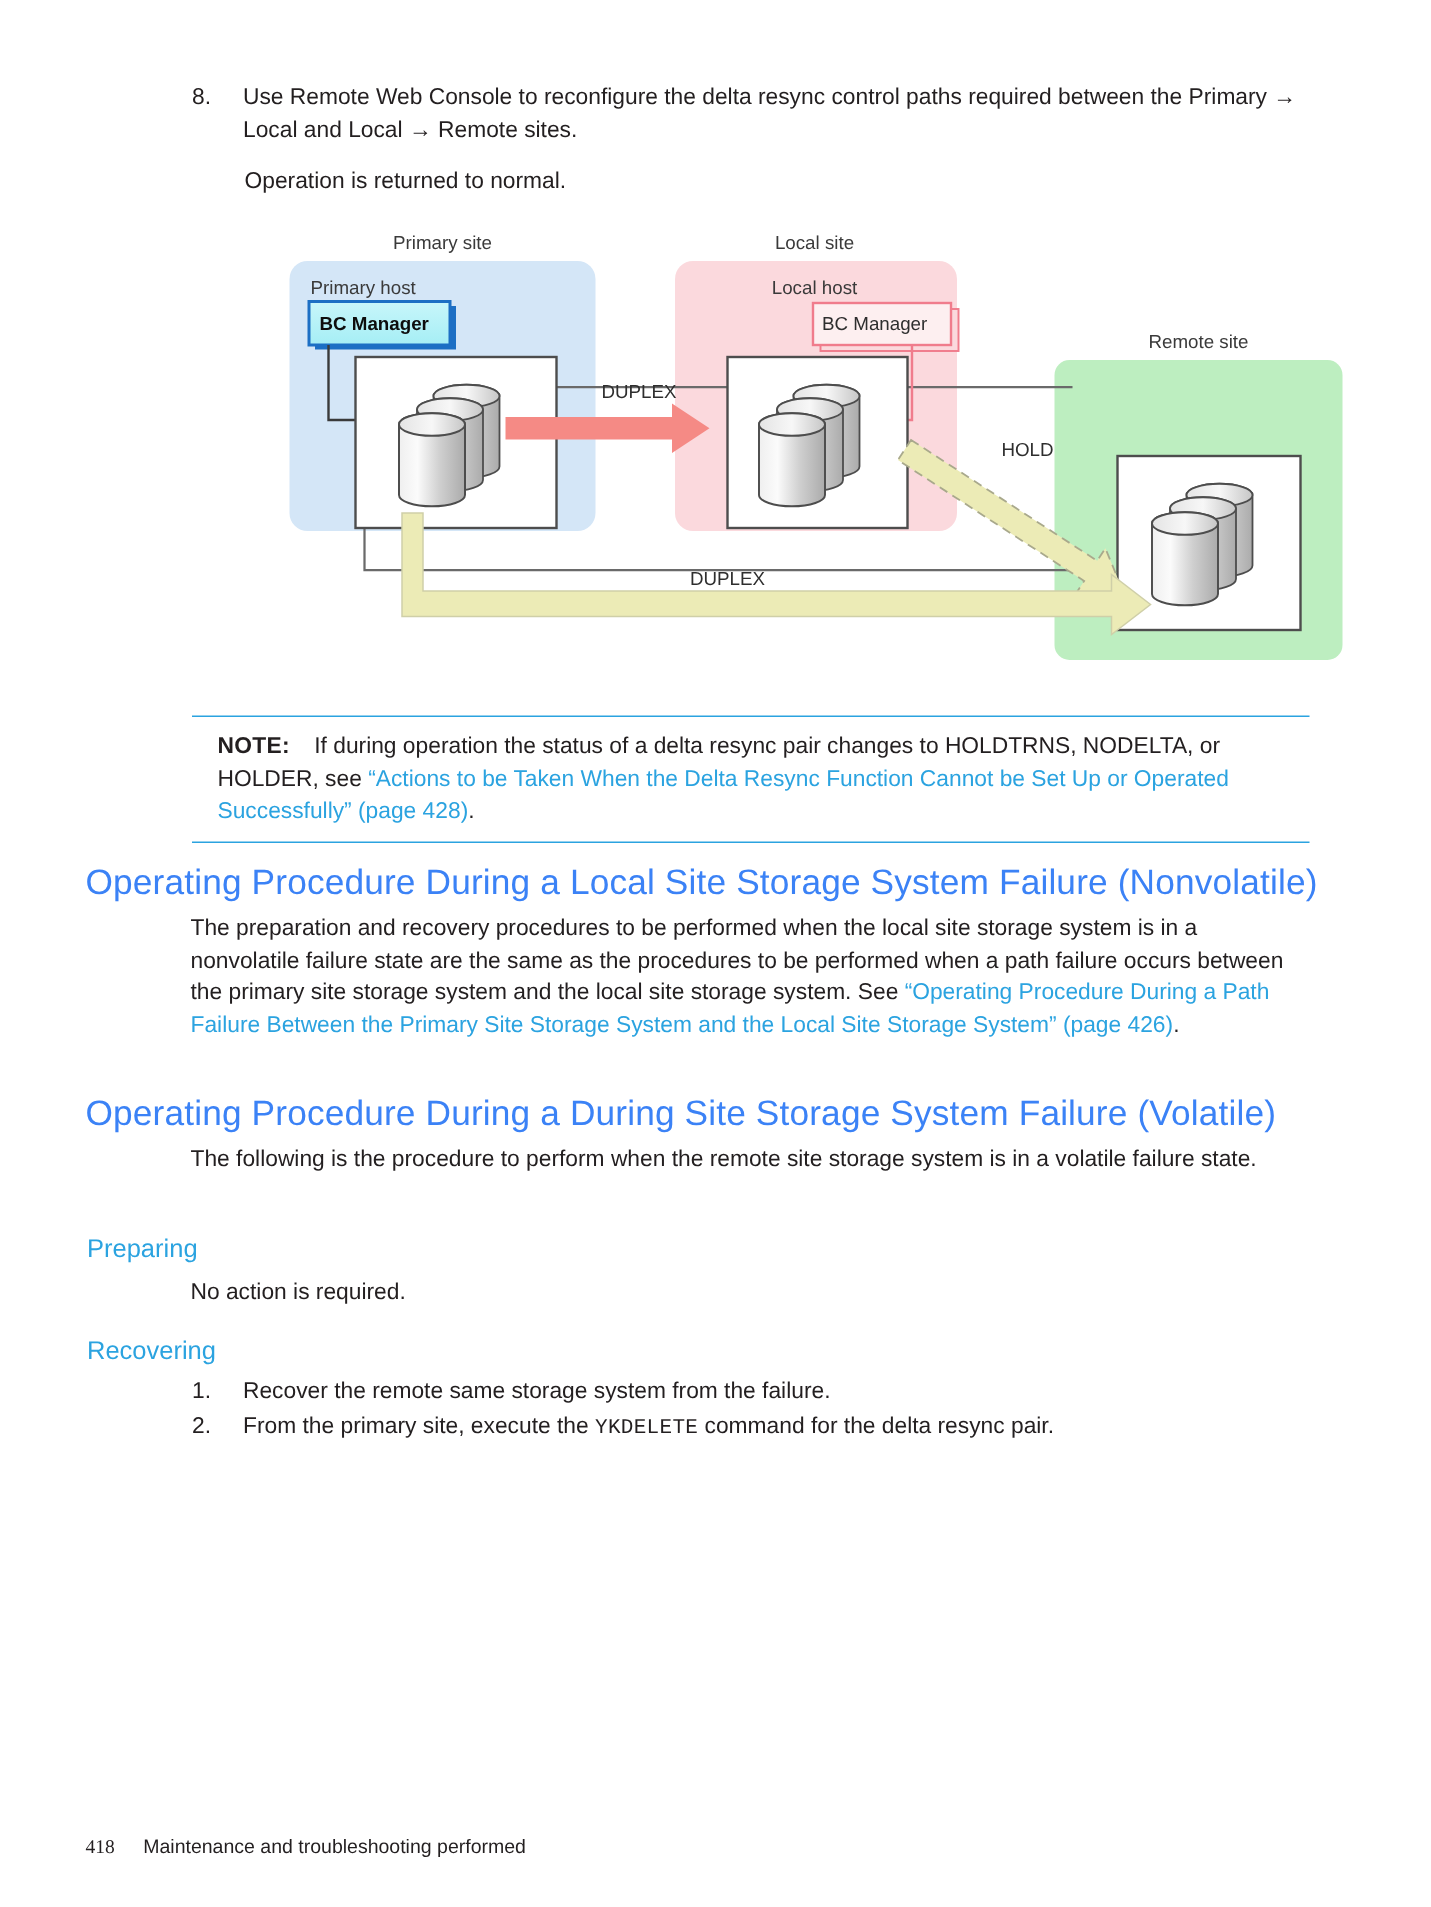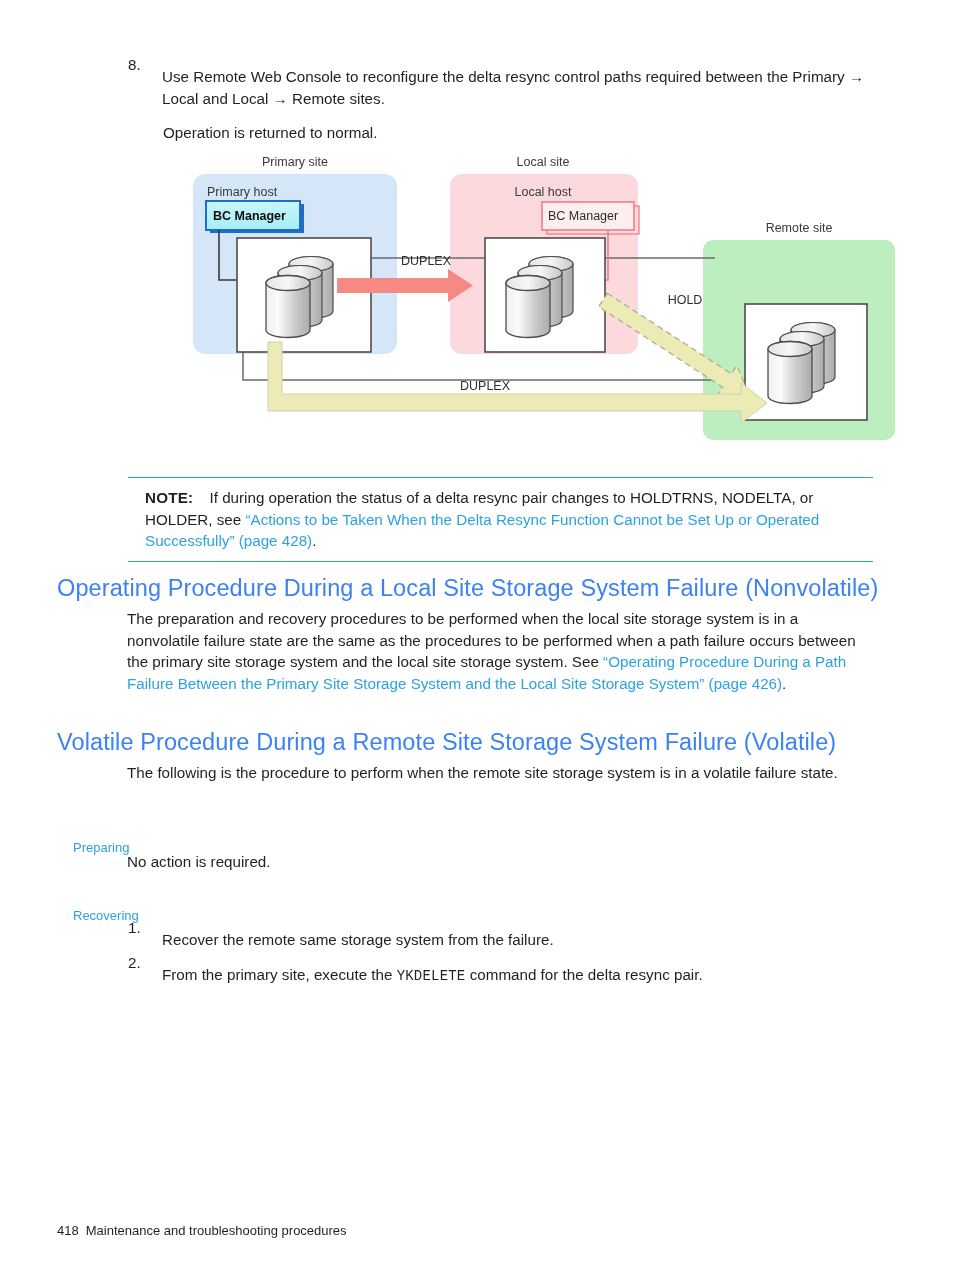--- a/index.html
+++ b/index.html
@@ -40,21 +40,21 @@
     top: 54px;
     width: 740px;
   }
   .step-row { display: flex; }
   .step-num {
     width: 34px;
     flex: 0 0 34px;
     font-size: 15.2px;
     line-height: 21.5px;
   }
-  .step-body { flex: 1 1 auto; margin-top: 12px; }
+  .step-body { flex: 1 1 auto; }
   .sub-para {
     margin-top: 13px;
     margin-left: 35px;
   }
 
   
   .figure {
     position: absolute;
     left: 185px;
     top: 152px;
@@ -90,23 +90,23 @@
     position: absolute;
     margin: 0;
     font-weight: normal;
     font-size: 23.5px;
     line-height: 28px;
     color: #3b82f6;
     letter-spacing: 0.1px;
   }
   h2.sub {
     position: absolute;
-    margin: 16px;
+    margin: 1px;
     font-weight: normal;
-    font-size: 13px;
+    font-size: 17px;
     line-height: 22px;
     color: #2ba3e0;
   }
   .para-abs {
     position: absolute;
     font-size: 15.2px;
     line-height: 21.5px;
   }
 
   
@@ -114,21 +114,21 @@
   .olist .step-row + .step-row { margin-top: 1px; }
 
   
   .footer {
     position: absolute;
     left: 57px;
     top: 1223px;
     font-size: 13px;
     color: #231f20;
   }
-  .footer .pg { margin-right: 7px; }
+  .footer .pg { margin-right: 19px; font-family: Liberation Serif, serif; }
 </style>
 </head>
 <body>
 
 <div class="page">
 
   <div class="step8">
     <div class="step-row">
       <div class="step-num body-text">8.</div>
       <div class="step-body body-text">Use Remote Web Console to reconfigure the delta resync control paths required between the Primary → Local and Local → Remote sites.</div>
@@ -244,36 +244,36 @@
     <div class="note-body">
       <span class="note-label">NOTE:</span>
       <span style="display:inline-block;width:12px"></span><span>If during operation the status of a delta resync pair changes to HOLDTRNS, NODELTA, or HOLDER, see </span><span class="link">“Actions to be Taken When the Delta Resync Function Cannot be Set Up or Operated Successfully” (page 428)</span><span>.</span>
     </div>
     <div class="note-rule"></div>
   </div>
 
   <h1 class="sect" style="left:57px; top:574px; width:830px;">Operating Procedure During a Local Site Storage System Failure (Nonvolatile)</h1>
   <div class="para-abs" style="left:127px; top:608px; width:745px;"><span>The preparation and recovery procedures to be performed when the local site storage system is in a nonvolatile failure state are the same as the procedures to be performed when a path failure occurs between the primary site storage system and the local site storage system. See </span><span class="link">“Operating Procedure During a Path Failure Between the Primary Site Storage System and the Local Site Storage System” (page 426)</span><span>.</span></div>
 
-  <h1 class="sect" style="left:57px; top:728px; width:830px;">Volatile Procedure During a Remote Site Storage System Failure (Volatile)</h1>
+  <h1 class="sect" style="left:57px; top:728px; width:830px;">Operating Procedure During a During Site Storage System Failure (Volatile)</h1>
   <div class="para-abs" style="left:127px; top:762px; width:745px;">The following is the procedure to perform when the remote site storage system is in a volatile failure state.</div>
 
   <h2 class="sub" style="left:57px; top:821px;">Preparing</h2>
   <div class="para-abs" style="left:127px; top:851px; width:745px;">No action is required.</div>
 
   <h2 class="sub" style="left:57px; top:889px;">Recovering</h2>
 
   <div class="olist" style="left:128px; top:917px; width:745px;">
     <div class="step-row">
       <div class="step-num body-text">1.</div>
       <div class="step-body body-text"><span>Recover the remote same storage system from the failure.</span></div>
     </div>
     <div class="step-row">
       <div class="step-num body-text">2.</div>
       <div class="step-body body-text"><span>From the primary site, execute the </span><span class="mono">YKDELETE</span><span> command for the delta resync pair.</span></div>
     </div>
   </div>
 
   <div class="footer">
-    <span class="pg">418</span><span>Maintenance and troubleshooting procedures</span>
+    <span class="pg">418</span><span>Maintenance and troubleshooting performed</span>
   </div>
 
 </div>
 
 </body></html>

